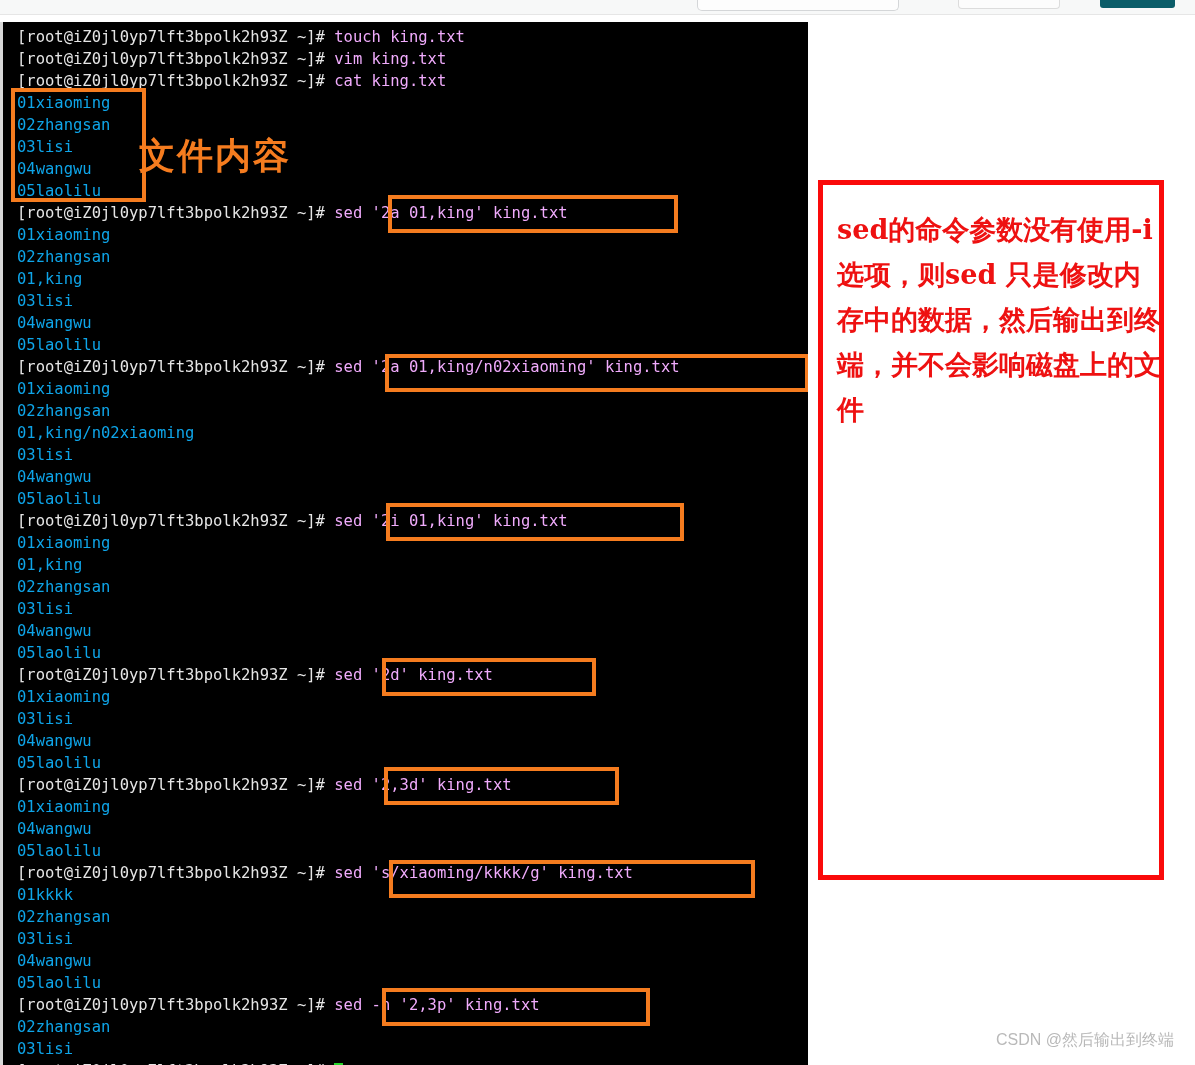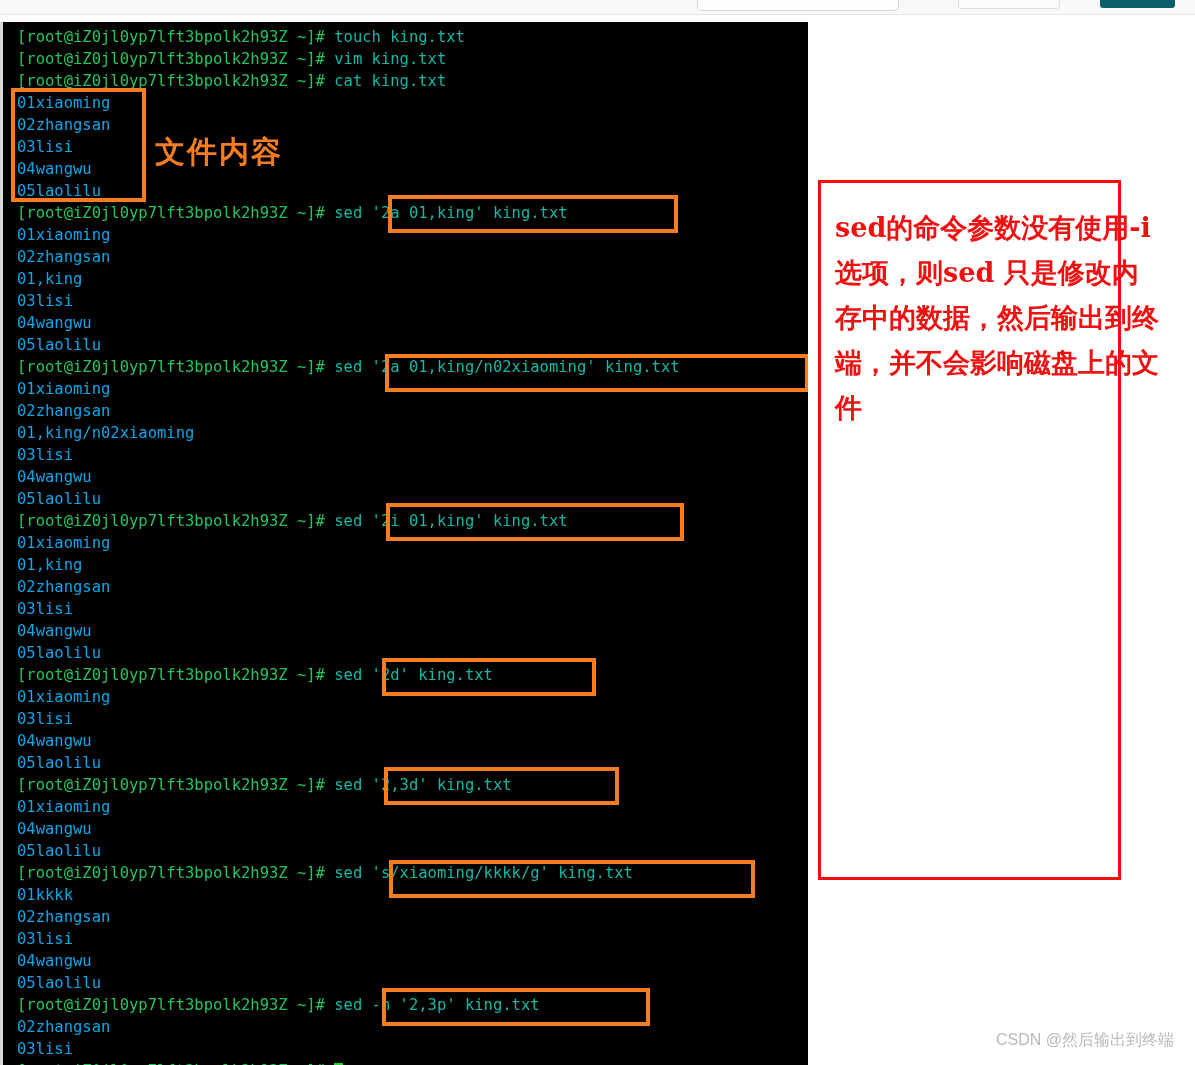--- a/index.html
+++ b/index.html
@@ -62,56 +62,56 @@
   #term-lines {
     position: absolute;
     left: 14px; top: 4px;
     width: 790px;
     font-family: "DejaVu Sans Mono", "Liberation Mono", monospace;
     font-size: 15.5px;
     line-height: 22px;
     white-space: pre;
   }
   .tline { height: 22px; color: #e8e8e8; }
-  .prompt { color: #22c55e; }
-  .cmd { color: #14b8a6; }
+  .prompt { color: #e5e5e5; }
+  .cmd { color: #f0abfc; }
   .outline { color: #0ea5e9; }
   .cursor {
     display: inline-block;
     width: 9px; height: 15px;
     background: #25d52a;
     vertical-align: -2px;
   }
 
   
   .hl {
     position: absolute;
     border: 4px solid #f57c1f;
     box-sizing: border-box;
     pointer-events: none;
   }
 
   
   #file-content-label {
     position: absolute;
-    left: 152px; top: 110px;
+    left: 136px; top: 110px;
     font-family: Liberation Mono, monospace;
     font-weight: bold;
-    font-size: 30px;
+    font-size: 36px;
     letter-spacing: 2px;
     color: #f4731c;
     white-space: nowrap;
   }
 
   
   #annotation-panel {
     position: absolute;
     left: 818px; top: 180px;
-    width: 303px; height: 700px;
-    border: 3px solid #ec4899;
+    width: 346px; height: 700px;
+    border: 5px solid #ec4899;
     background: #ffffff;
     box-sizing: border-box;
   }
   #annotation-text {
     position: absolute;
     left: 14px; top: 22px;
     width: 330px;
     font-family: "DejaVu Serif", "Liberation Serif", serif;
     font-weight: bold;
     font-size: 27px;

